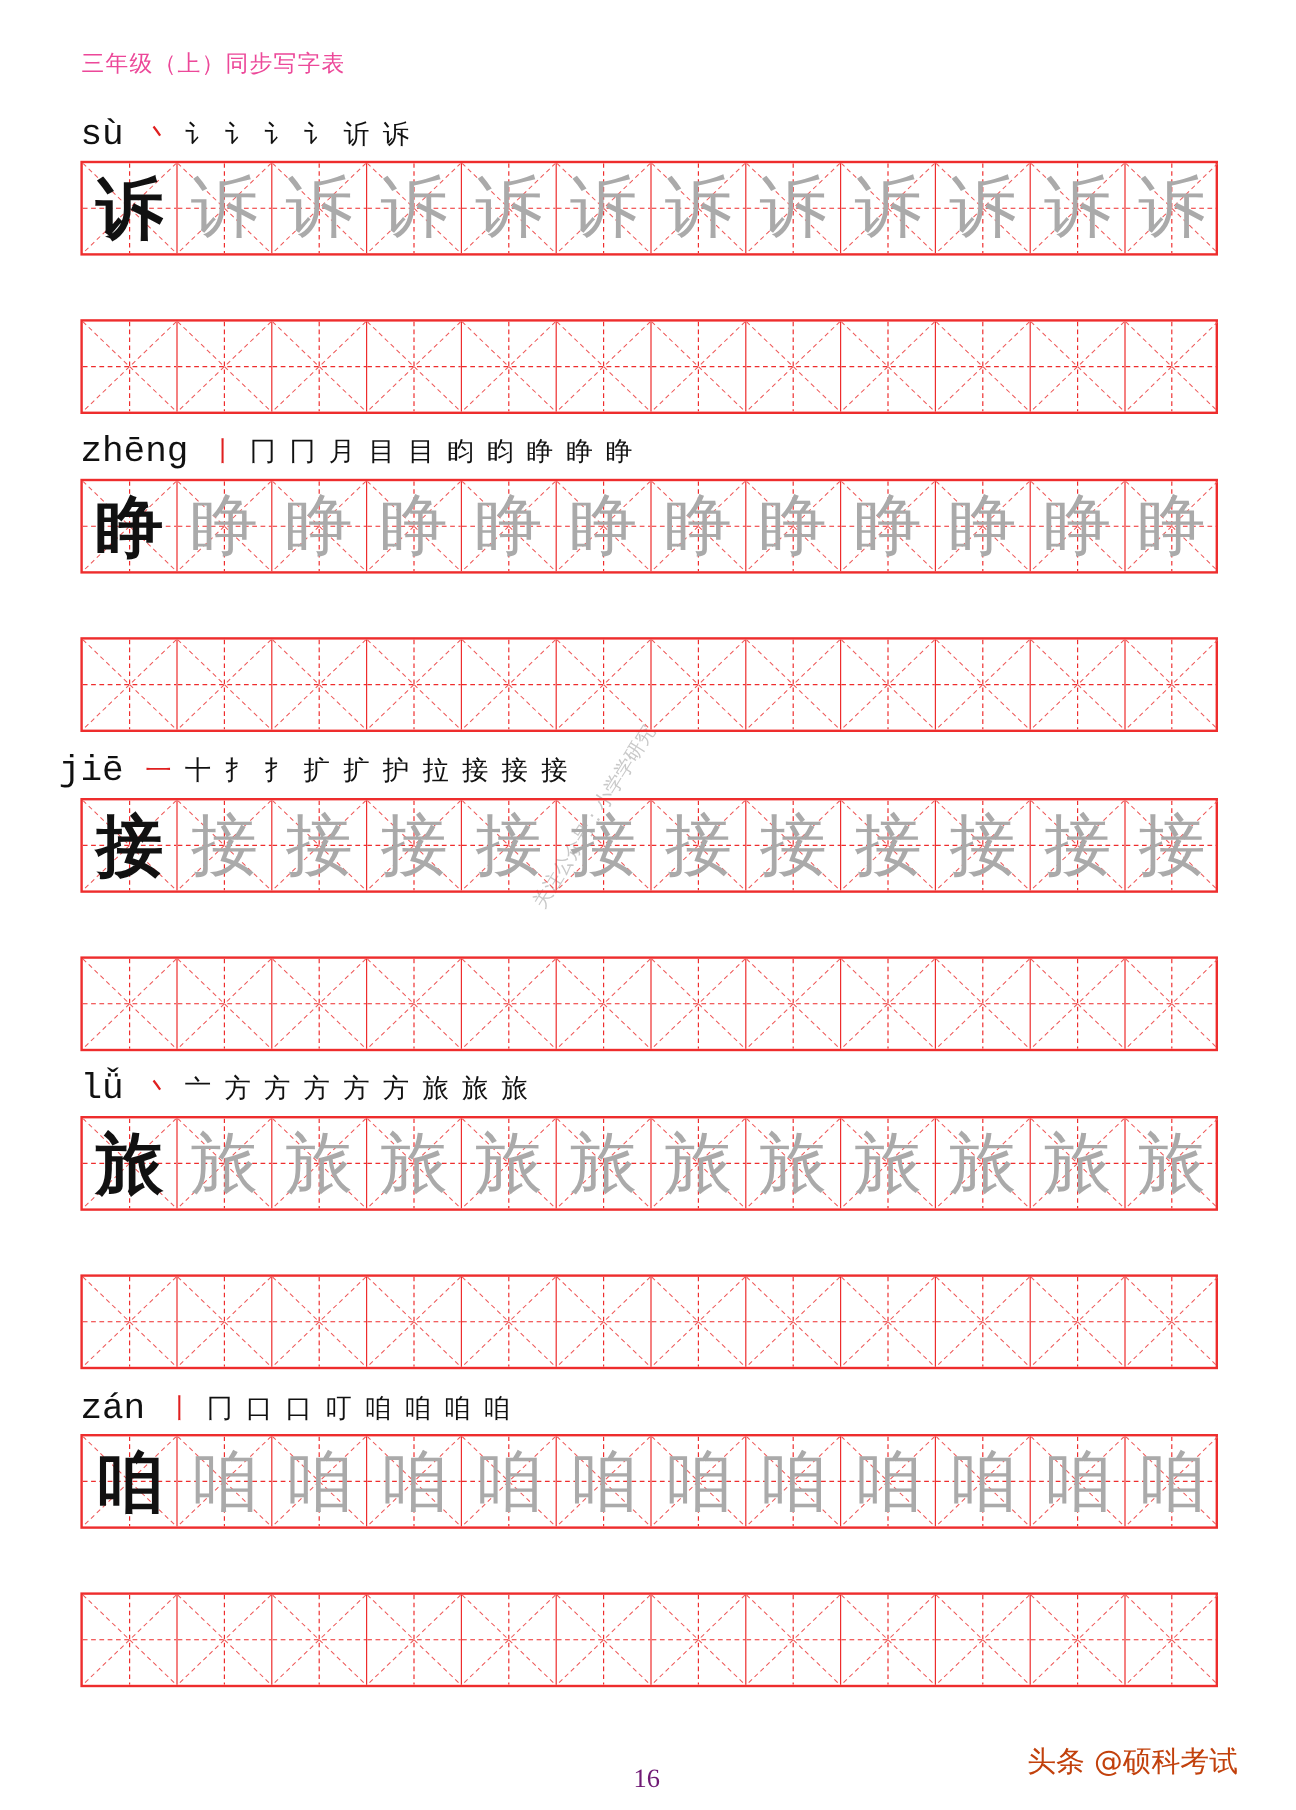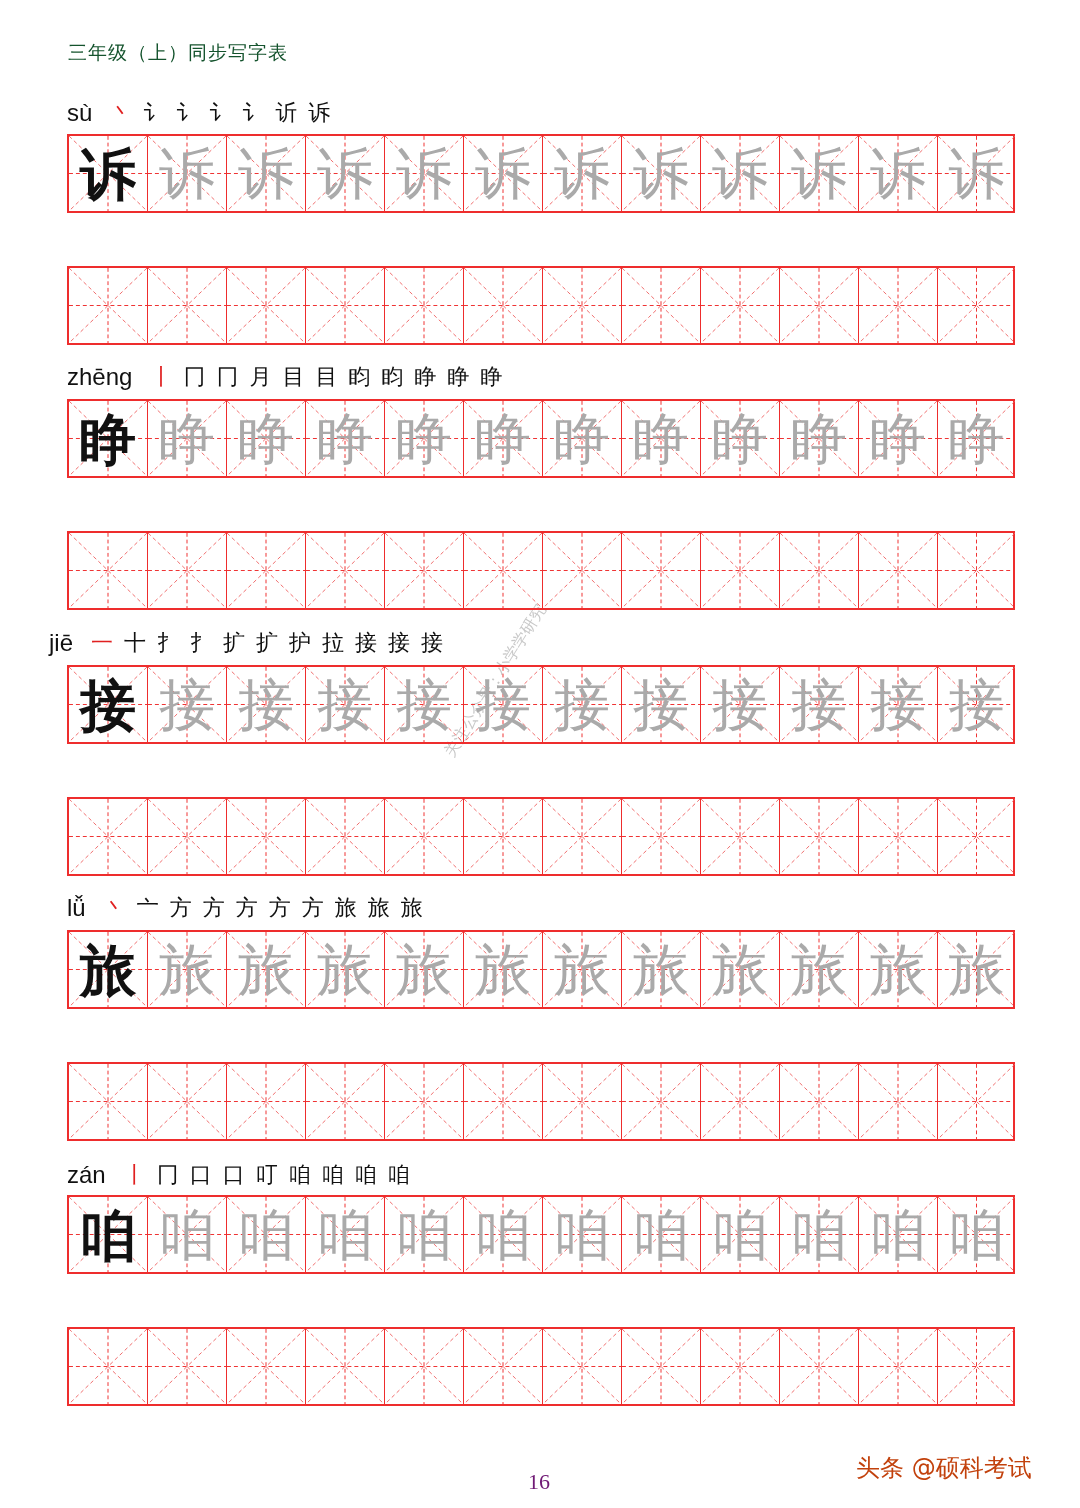--- a/index.html
+++ b/index.html
@@ -1,21 +1,21 @@
 <!DOCTYPE html>
 <html><head>
 <meta charset="utf-8">
 <style>
   html, body { margin:0; padding:0; background:#ffffff; }
   body { width:1080px; height:1508px; position:relative; overflow:hidden;
          font-family:"DejaVu Serif", serif; }
-  .header { position:absolute; left:68px; top:40px; font-size:19px; color:#14532d;
+  .header { position:absolute; left:68px; top:40px; font-size:19px; color:#ec4899;
             font-family:"DejaVu Serif", serif; letter-spacing:1px; }
   .pinyin-line { position:absolute; left:0; height:40px; display:flex; align-items:flex-end; white-space:nowrap; }
-  .pinyin { font-family:Liberation Sans, sans-serif; font-size:24px; color:#111; margin-right:18px; line-height:30px; }
+  .pinyin { font-family:Liberation Mono, monospace; font-size:30px; color:#111; margin-right:18px; line-height:30px; }
   .stroke { font-family:"DejaVu Sans", sans-serif; font-size:22px; color:#111; margin-right:11px; line-height:30px; position:relative; }
   .stroke.first { color:#e02020; }
   .grid-row { position:absolute; left:0; height:79px; width:948px; display:flex; border:2px solid #ee2d2d; box-sizing:border-box; }
   .cell { position:relative; width:79px; height:100%; box-sizing:border-box; border-right:1.5px solid #ee2d2d; flex:0 0 auto; }
   .cell:last-child { border-right:none; width:77px; }
   .cell svg.guides { position:absolute; left:0; top:0; width:100%; height:100%; }
   .cell .ch { position:absolute; left:0; top:0; width:100%; height:100%; display:flex; align-items:center; justify-content:center;
               font-size:56px; font-family:"DejaVu Serif", serif; line-height:1; }
   .cell .ch.model { color:#111; font-weight:bold; }
   .cell .ch.trace { color:#aaaaaa; }

